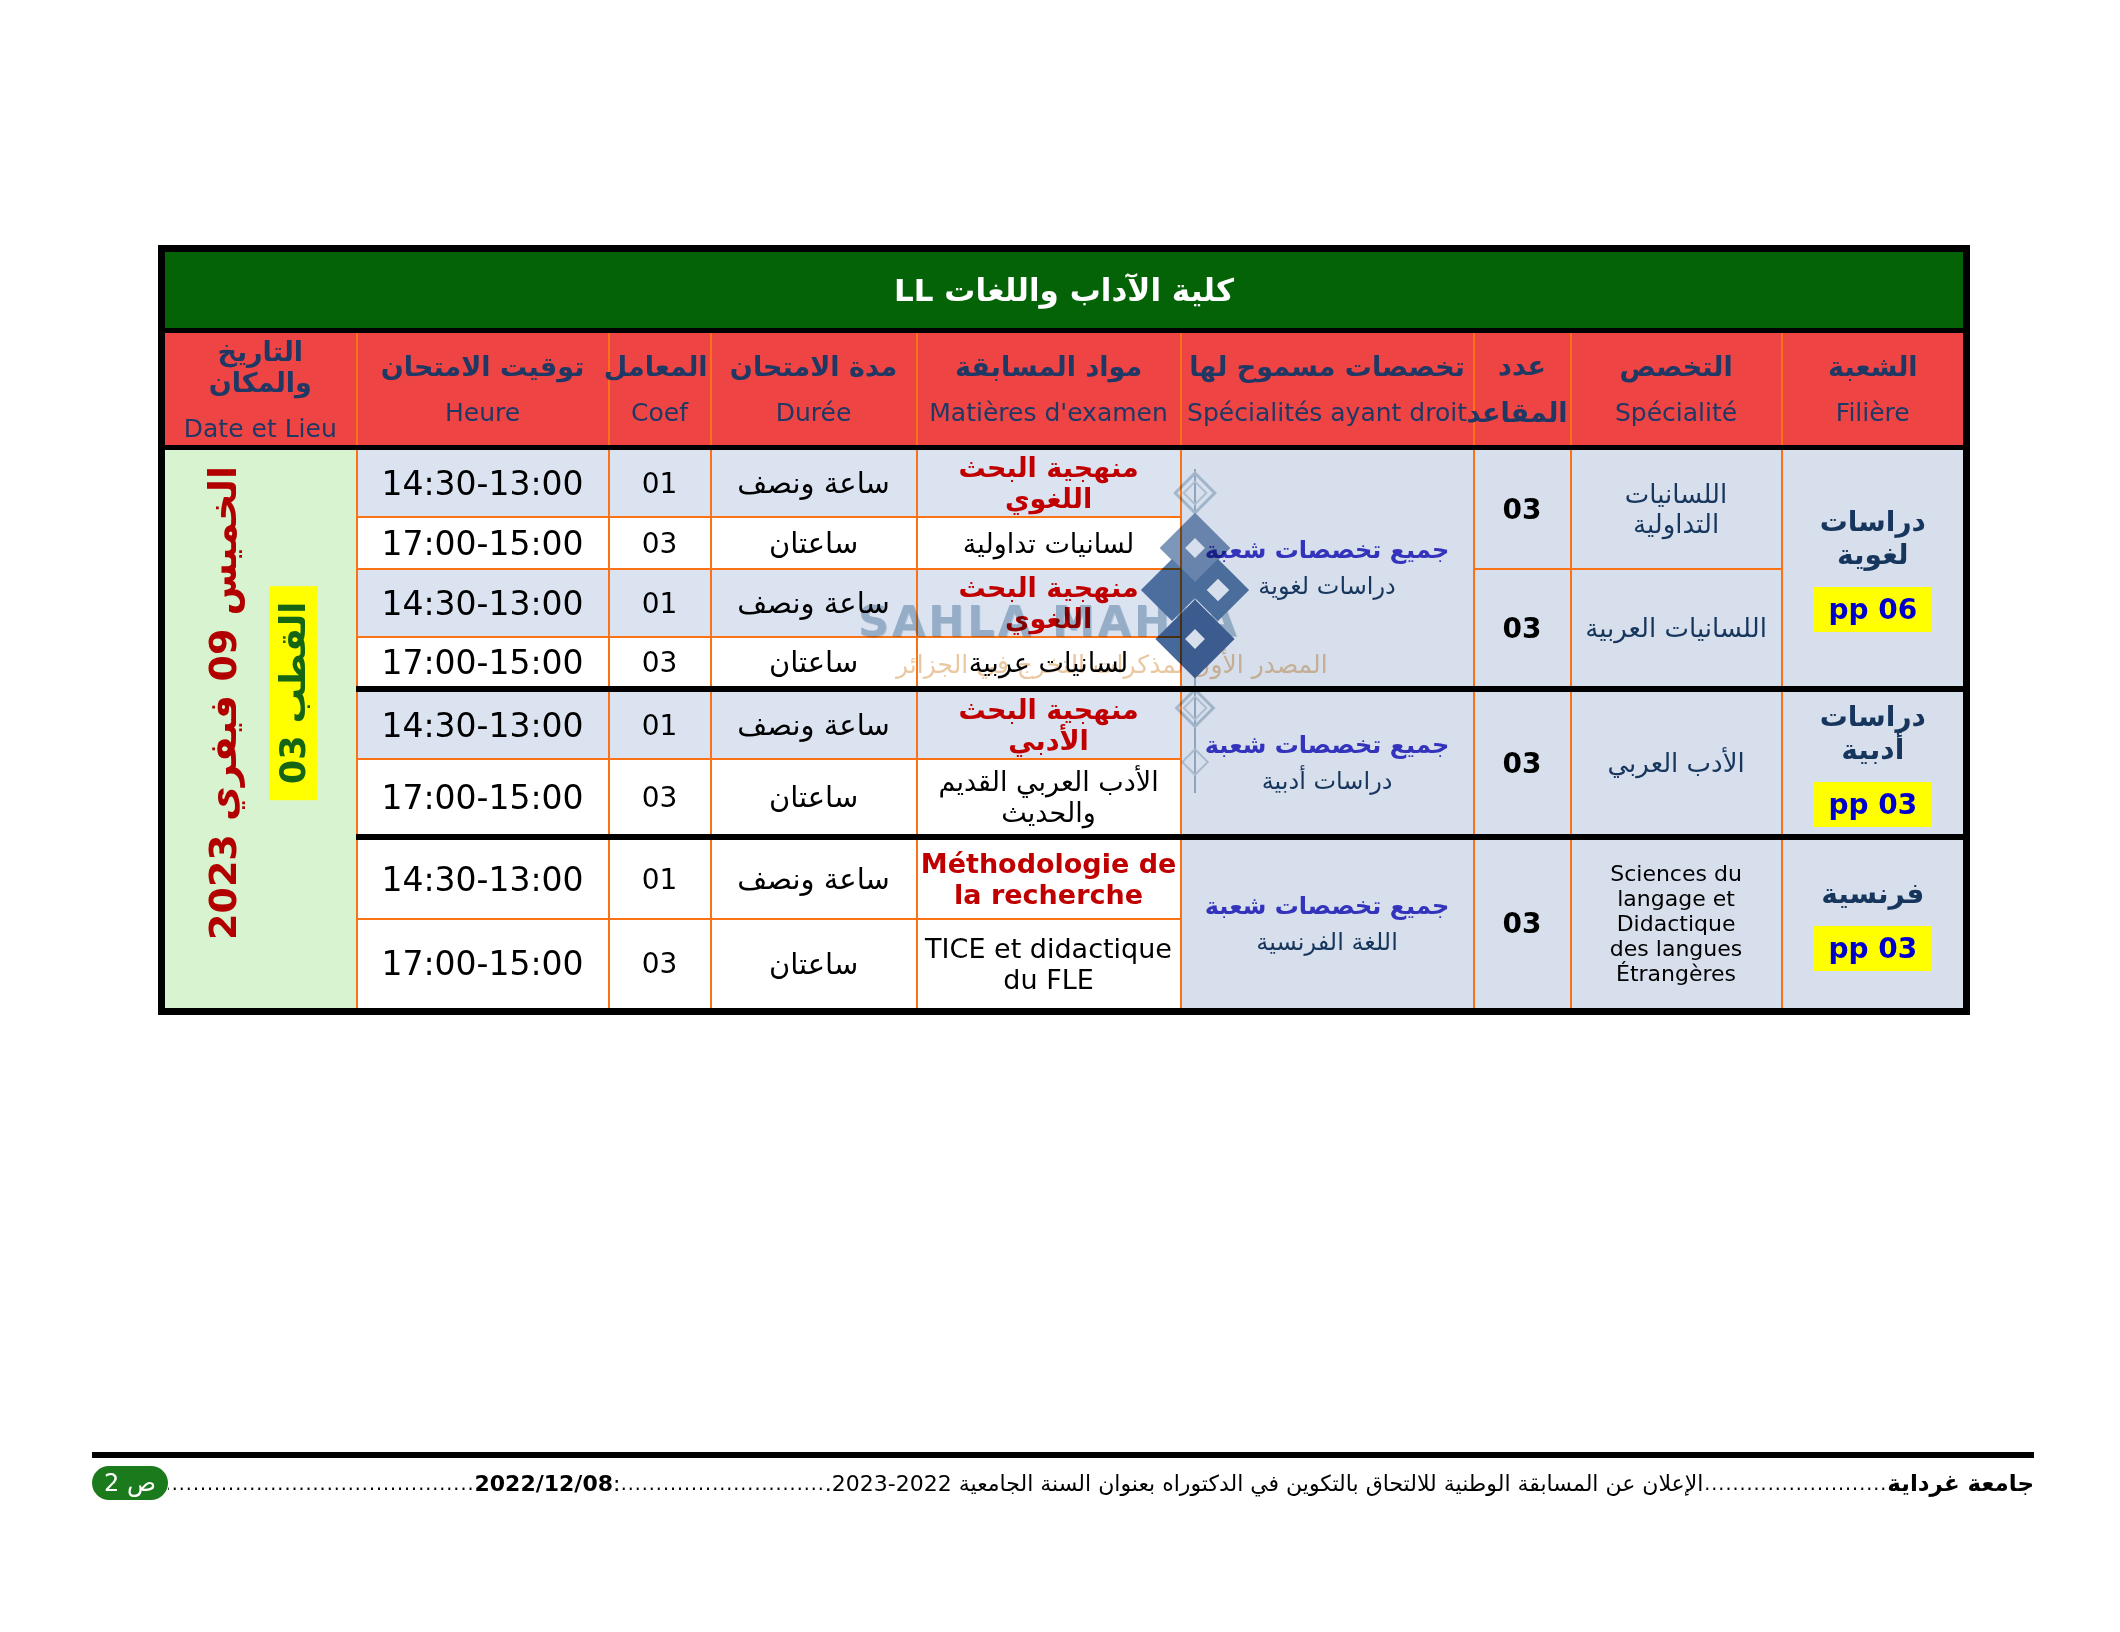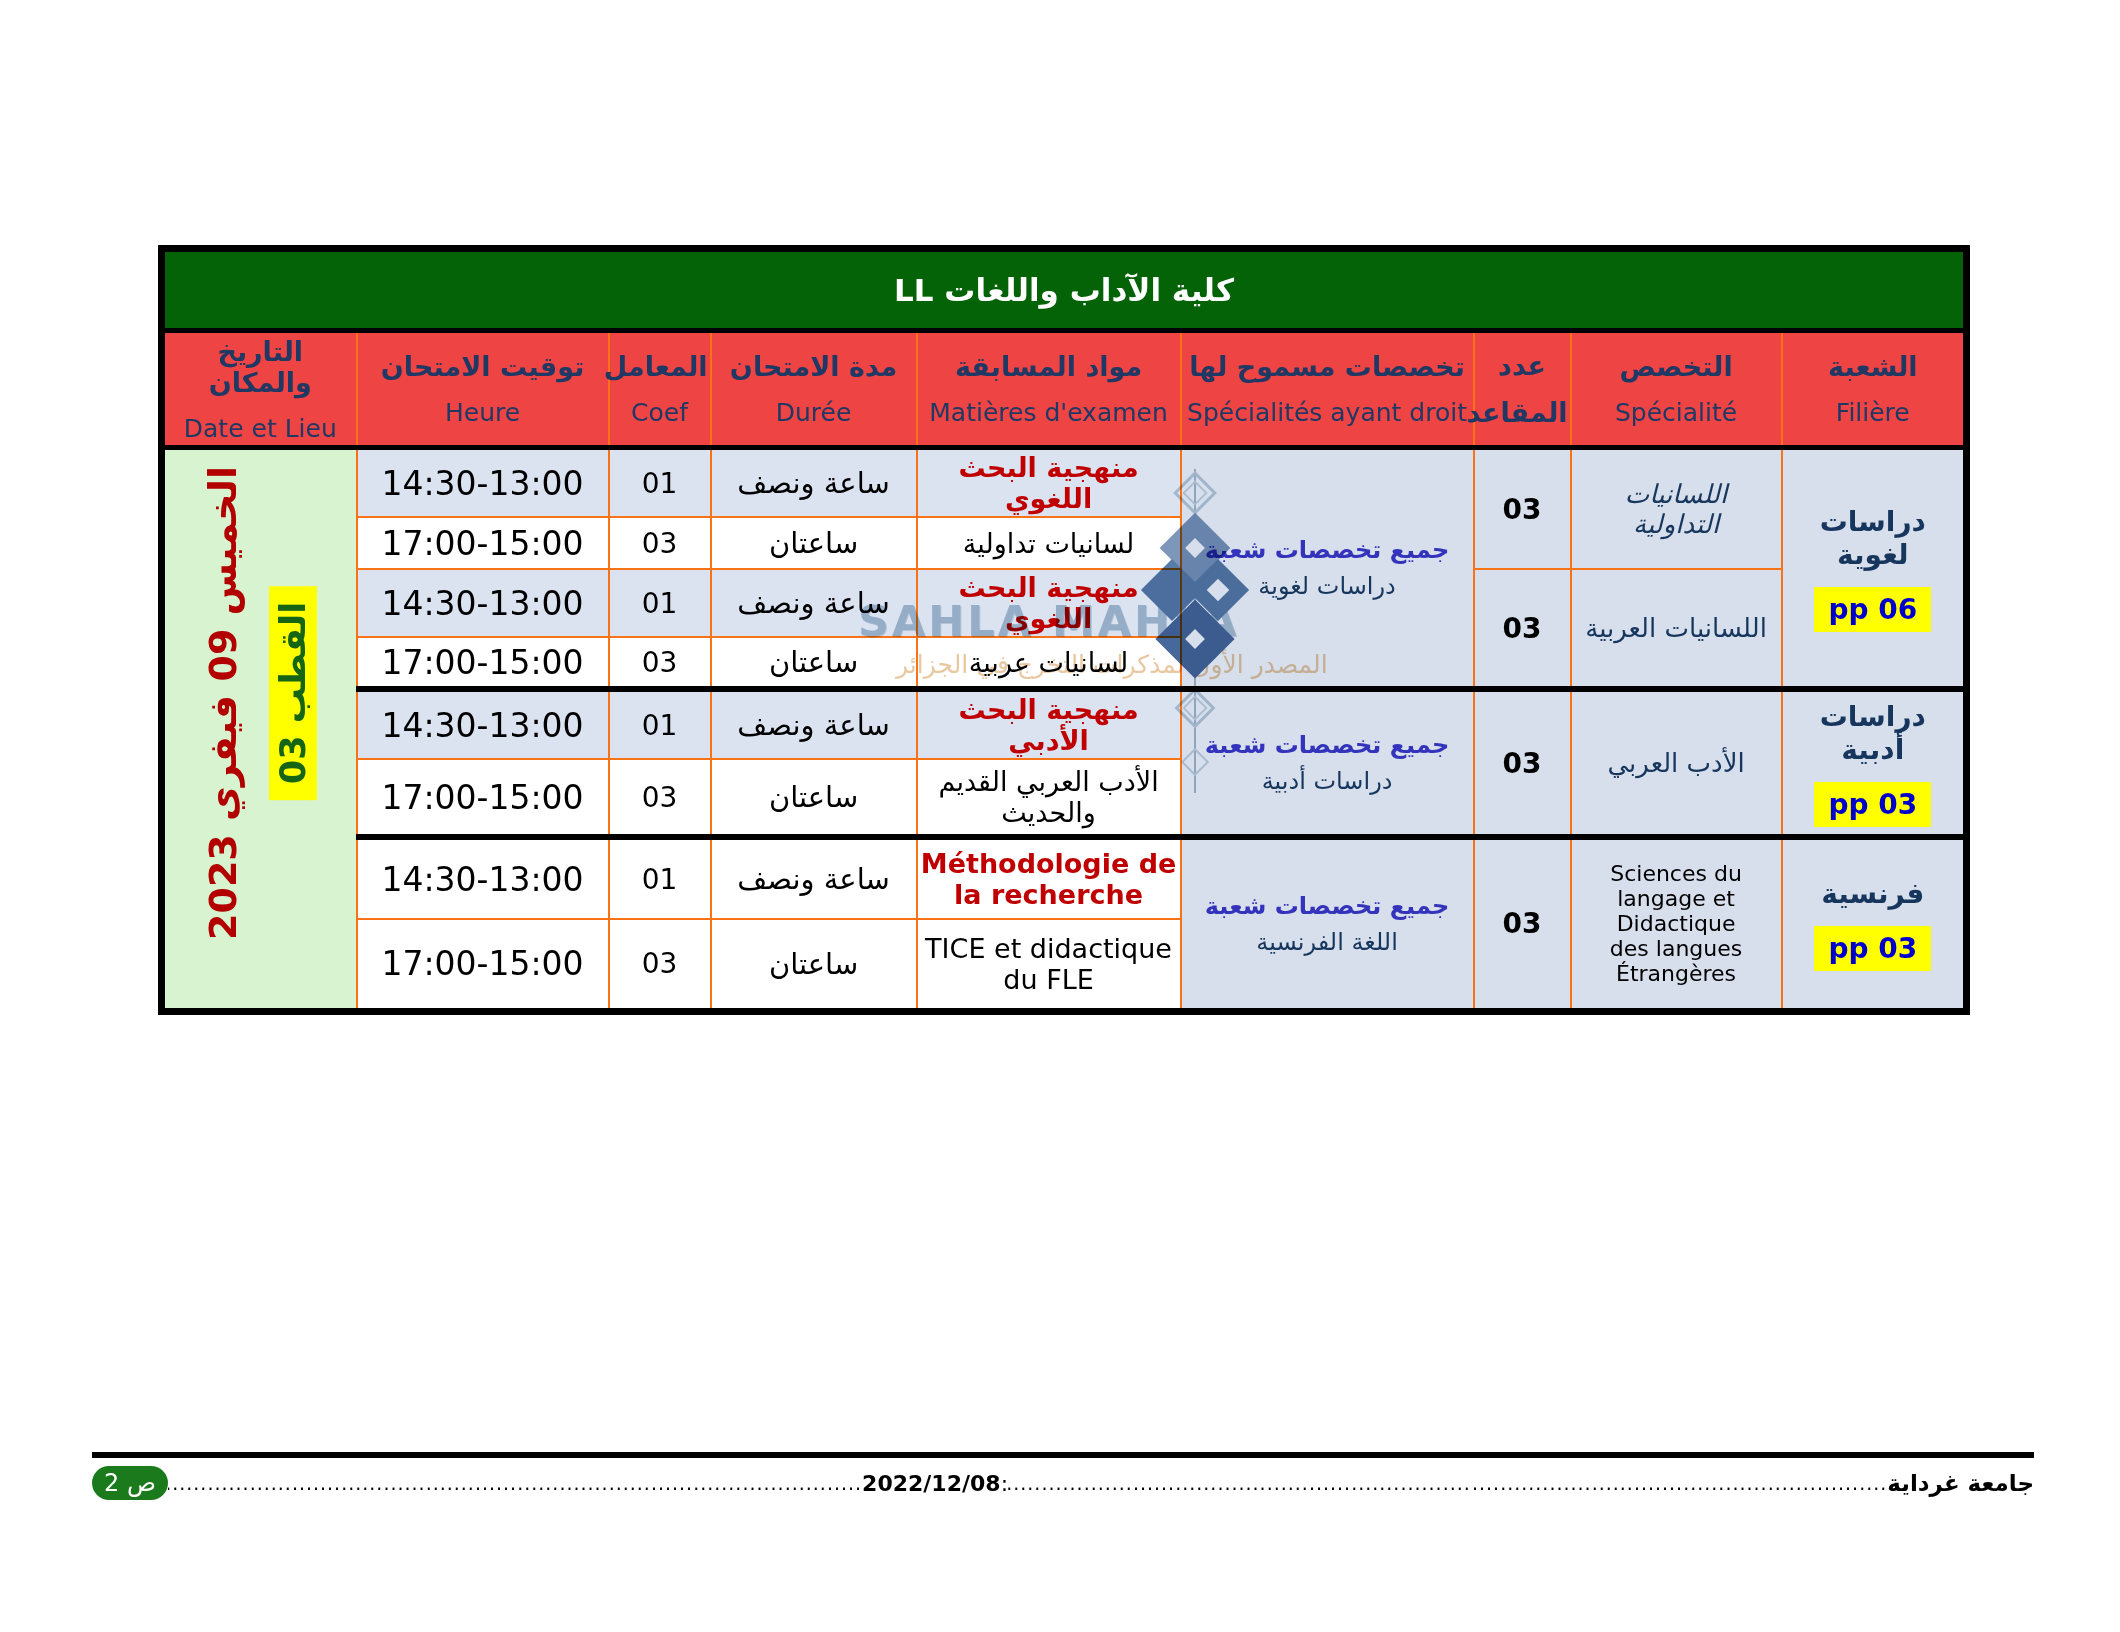--- a/index.html
+++ b/index.html
@@ -32,21 +32,21 @@
   tr.block-top td{border-top:6px solid #000;}
 
   td.heure-cell{font-size:33px;color:#000;}
   td.coef-cell{font-size:28px;color:#000;}
   td.duree-cell{font-size:29px;color:#000;}
   td.mat-cell{font-size:27px;color:#000;}
   td.mat-red{color:#C00000;font-weight:bold;}
   td.seats-cell{font-size:28px;font-weight:bold;color:#000;}
   td.spec-cell{font-size:26px;color:#17365D;}
   td.spec-fr{font-size:22px;color:#000;}
-  .spec-narrow{display:inline-block;max-width:160px;font-style:italic;}
+  .spec-narrow{display:inline-block;max-width:160px;}
   .spec-fr-narrow{display:inline-block;max-width:160px;}
 
   td.allowed-cell{font-size:24px;}
   .allowed-l1{display:block;color:#3333BB;font-weight:bold;font-size:24px;}
   .allowed-l2{display:block;color:#17365D;font-size:24px;margin-top:8px;}
 
   td.filiere-cell{font-size:28px;}
   .filiere-name{display:block;font-weight:bold;color:#17365D;font-size:28px;margin-bottom:16px;}
   .pp-badge{display:inline-block;background:#FFFF00;color:#0000CC;font-weight:bold;font-size:28px;padding:6px 14px;}
   .ltr{direction:ltr;unicode-bidi:bidi-override;}
@@ -255,20 +255,21 @@
       <rect x="62" y="232" width="26" height="26" transform="rotate(45 75 245)" fill="none" stroke="#BECFDB" stroke-width="3"></rect>
       <rect x="67" y="237" width="16" height="16" transform="rotate(45 75 245)" fill="none" stroke="#CDDAE3" stroke-width="2"></rect>
       <rect x="66" y="290" width="18" height="18" transform="rotate(45 75 299)" fill="none" stroke="#C8D6E0" stroke-width="2"></rect>
     </svg>
   </div>
 
   <div class="footer-line"></div>
   <div class="footer">
     <span class="org">جامعة غرداية</span>
     <span class="dots d1">...........................................................................................................................</span>
+    <span class="ann">الإعلان عن المسابقة الوطنية للالتحاق بالتكوين في الدكتوراه بعنوان السنة الجامعية 2022-2023.</span>
     <span class="dots d2">...........................................................................................................................</span>
     <span>:</span>
     <span class="fdate ltr">2022/12/08</span>
     <span class="dots d3">...........................................................................................................................</span>
     <span class="page-box">ص 2</span>
   </div>
 
 </div>
 
 </body></html>

